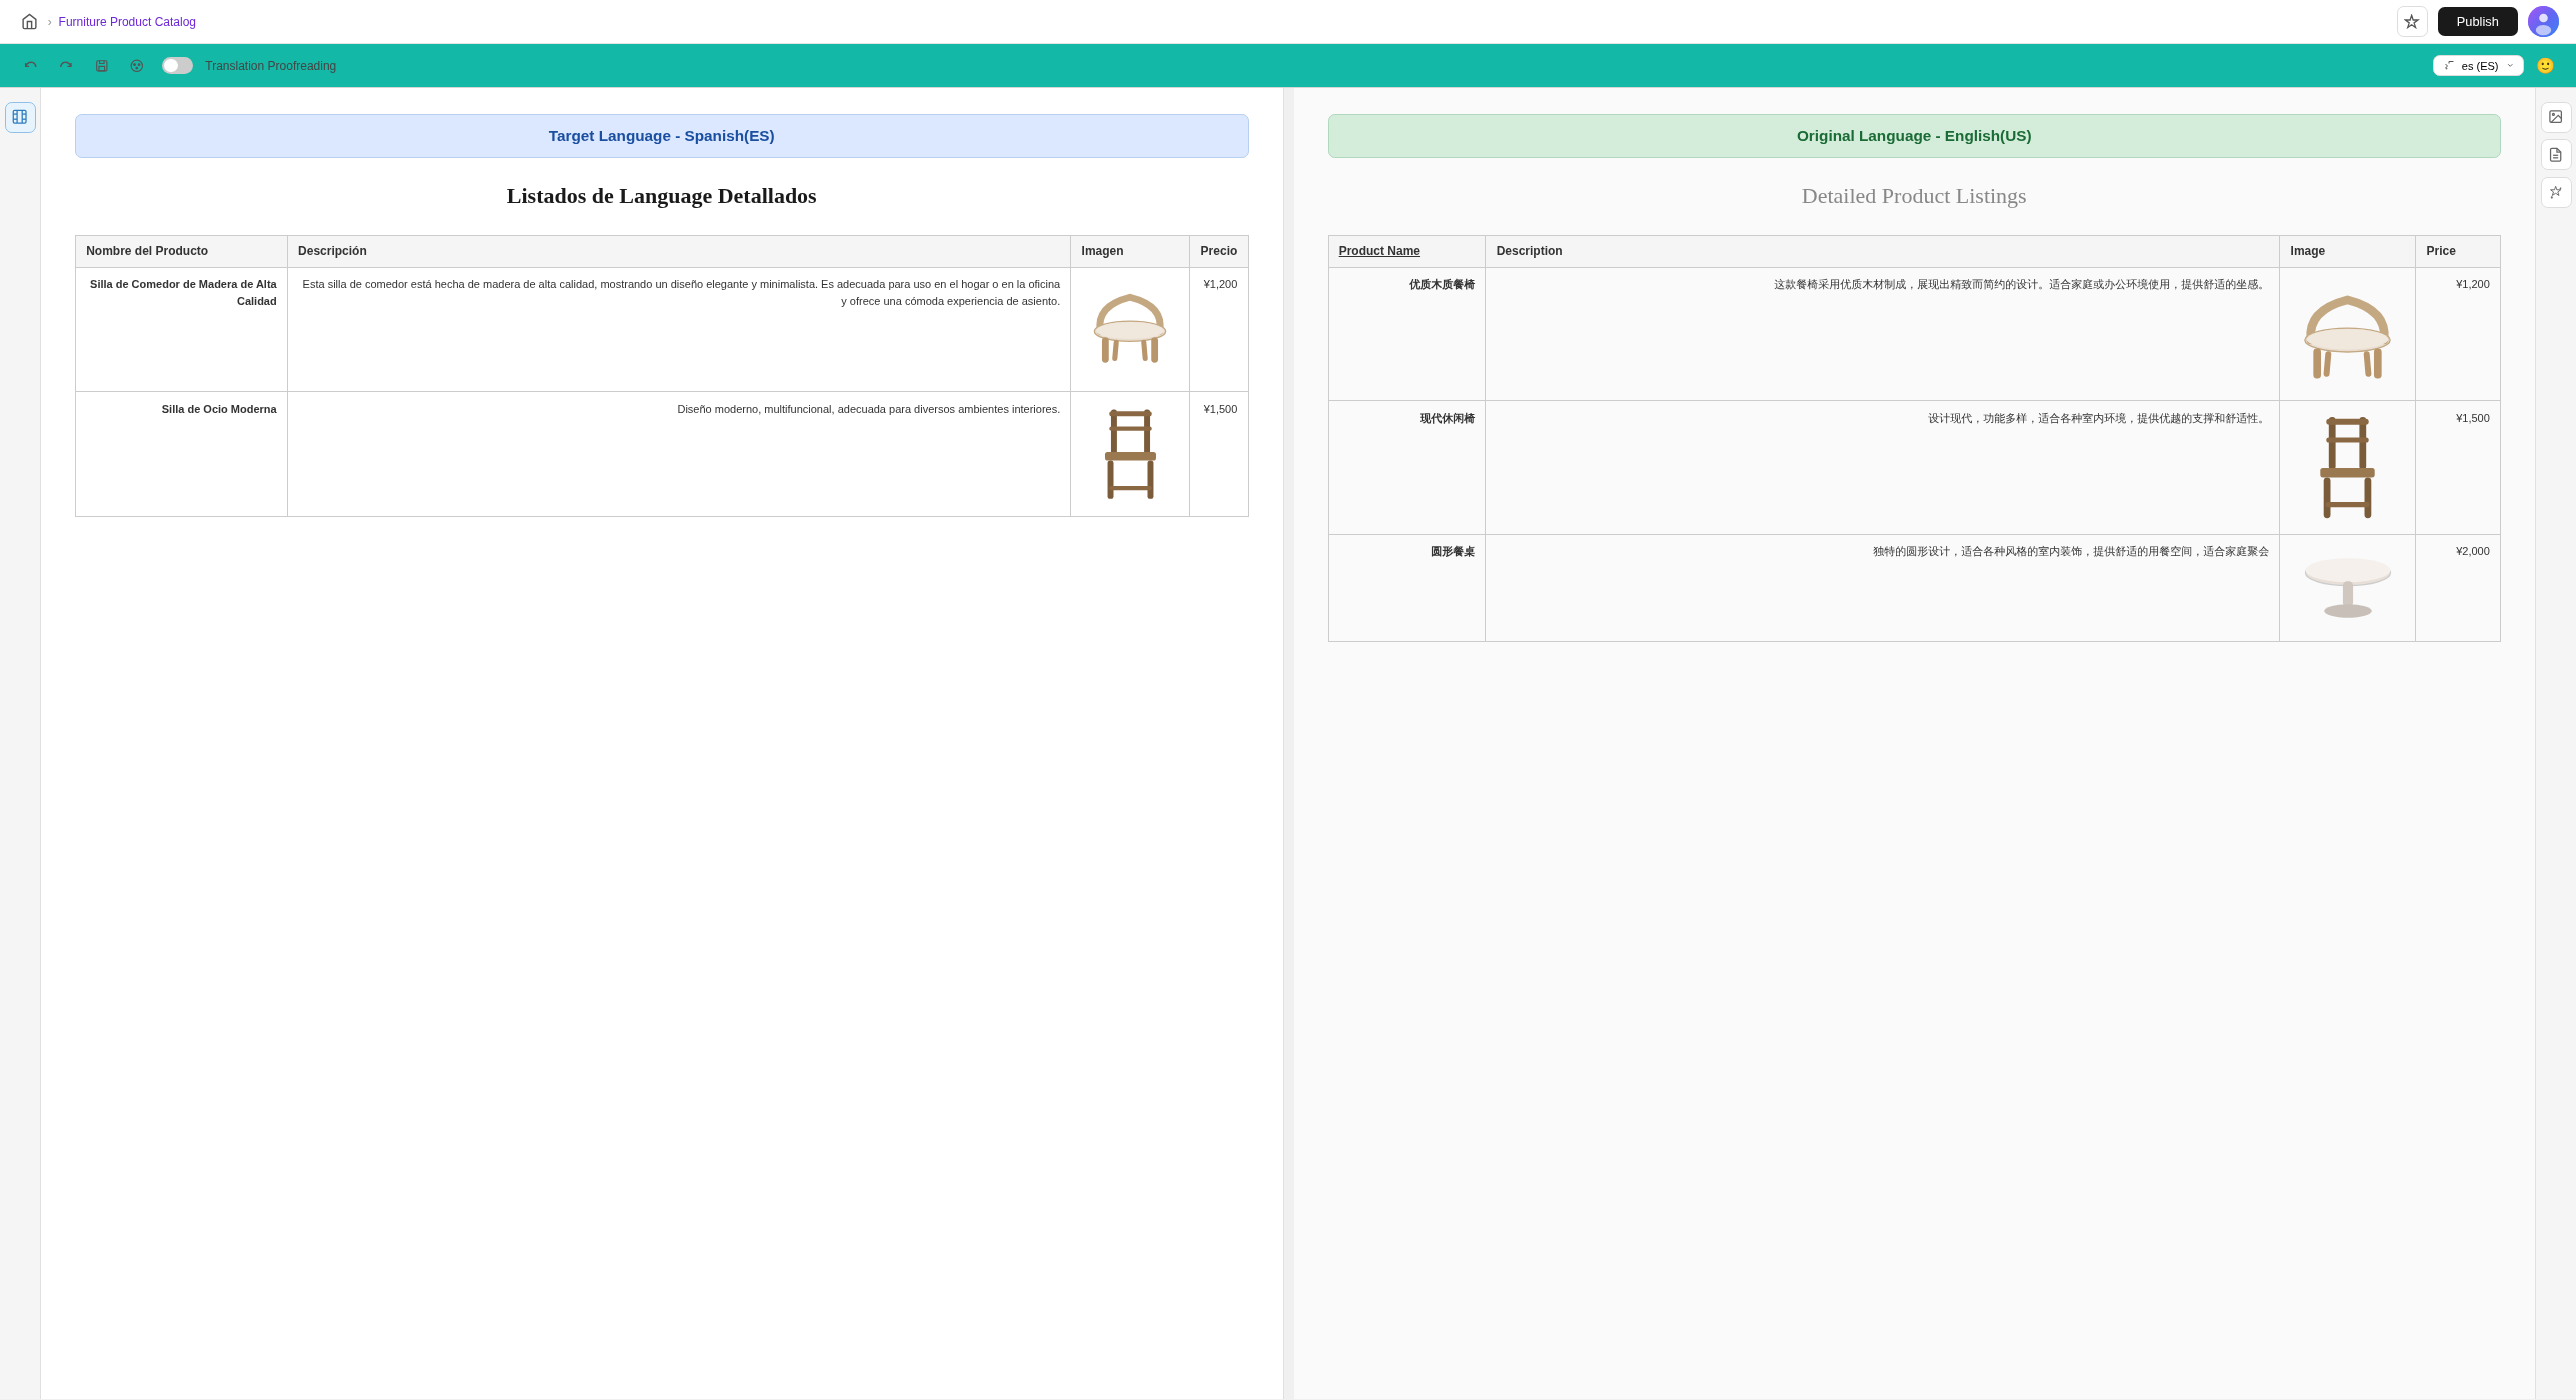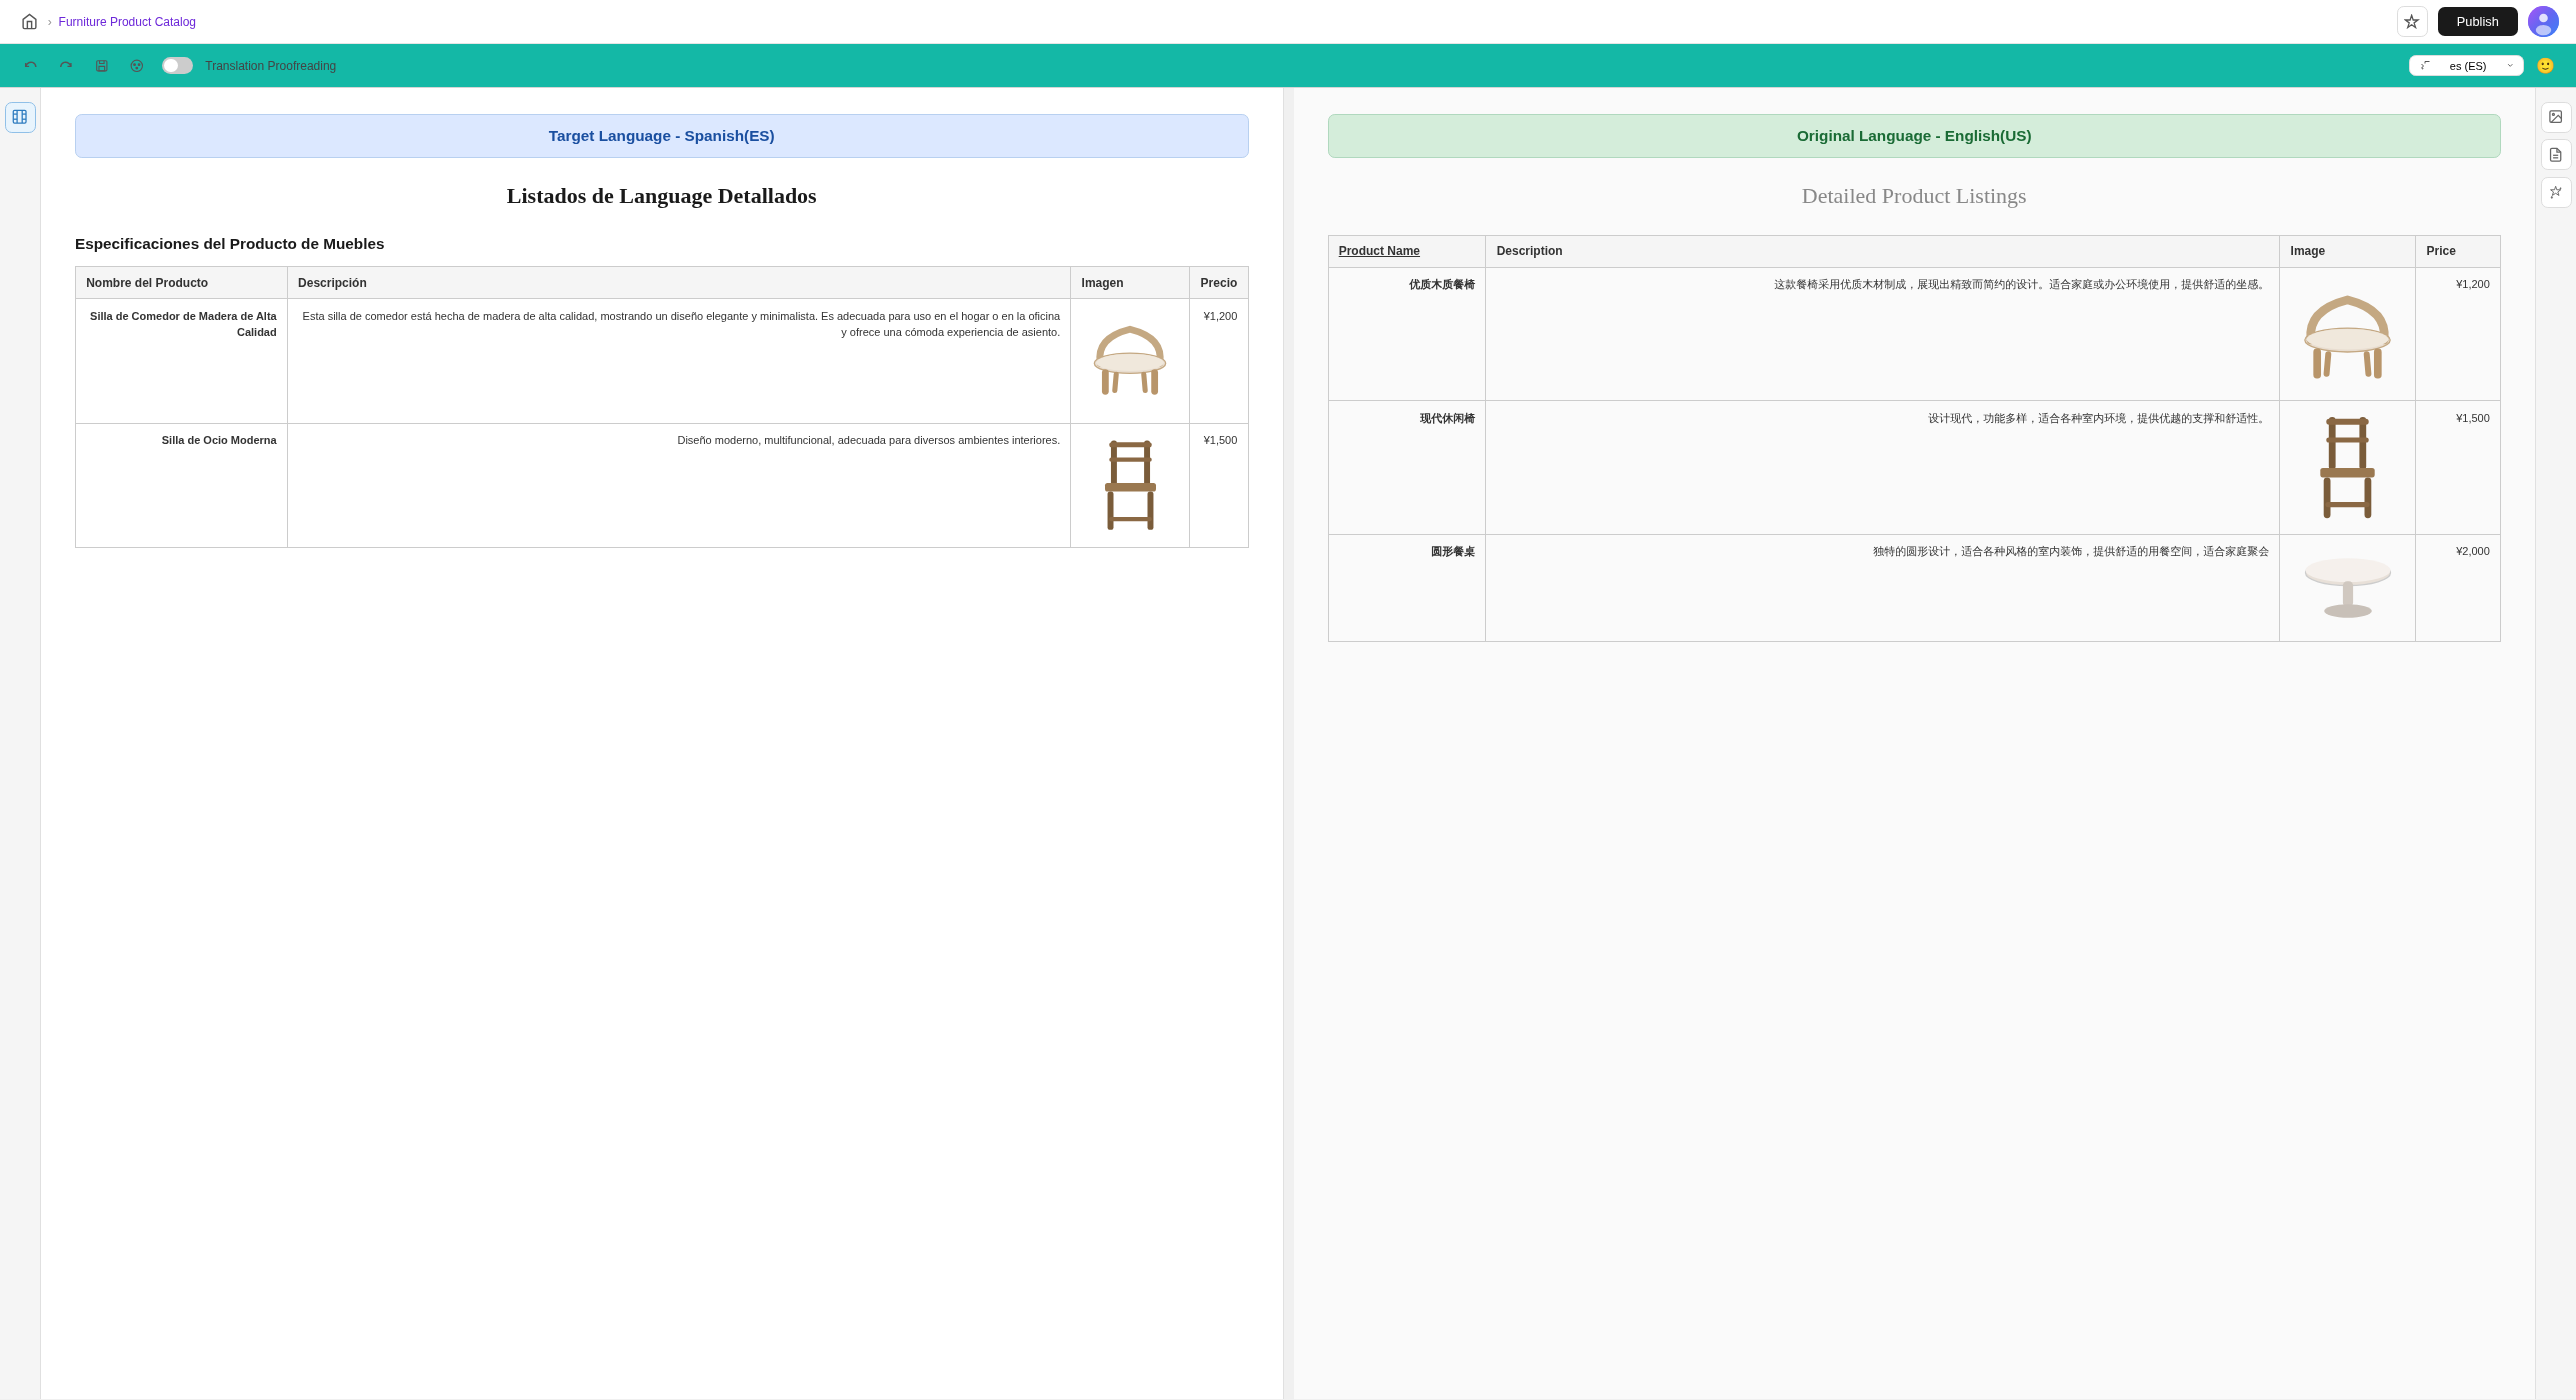--- a/index.html
+++ b/index.html
@@ -47,21 +47,21 @@
       position: relative; cursor: pointer; margin: 0 3.4px;
     }
     .toggle-switch::after {
       content: ''; position: absolute; width: 13.6px; height: 13.6px;
       background: #fff; border-radius: 50%; top: 1.7px; left: 1.7px;
       transition: left 0.2s;
     }
     .toolbar-label { font-size: 12px; color: #444; }
     .toolbar-right { margin-left: auto; display: flex; align-items: center; gap: 8.5px; }
     .lang-selector {
-      display: flex; align-items: center; gap: 19px;
+      display: flex; align-items: center; gap: 7px;
       background: #fff; border: 0.9px solid #ddd; border-radius: 6.8px;
       padding: 3.4px 8.5px; font-size: 11px; cursor: pointer;
     }
     .emoji-btn {
       width: 27px; height: 27px; border: none; background: transparent;
       cursor: pointer; font-size: 15.3px; border-radius: 5.1px;
     }
 
     
     .main-content {
@@ -261,21 +261,20 @@
 
   <div class="panels-container">
 
     <div class="panel panel-left">
       <div class="lang-header lang-header-target">
         <span>Target Language - Spanish(ES)</span>
       </div>
 
       <h1 class="page-title">Listados de Language Detallados</h1>
 
-      <h2 class="section-heading">Especificaciones del Producto de Muebles</h2>
 
       <table class="product-table">
         <thead>
           <tr>
             <th>Nombre del Producto</th>
             <th>Descripción</th>
             <th>Imagen</th>
             <th>Precio</th>
           </tr>
         </thead>

